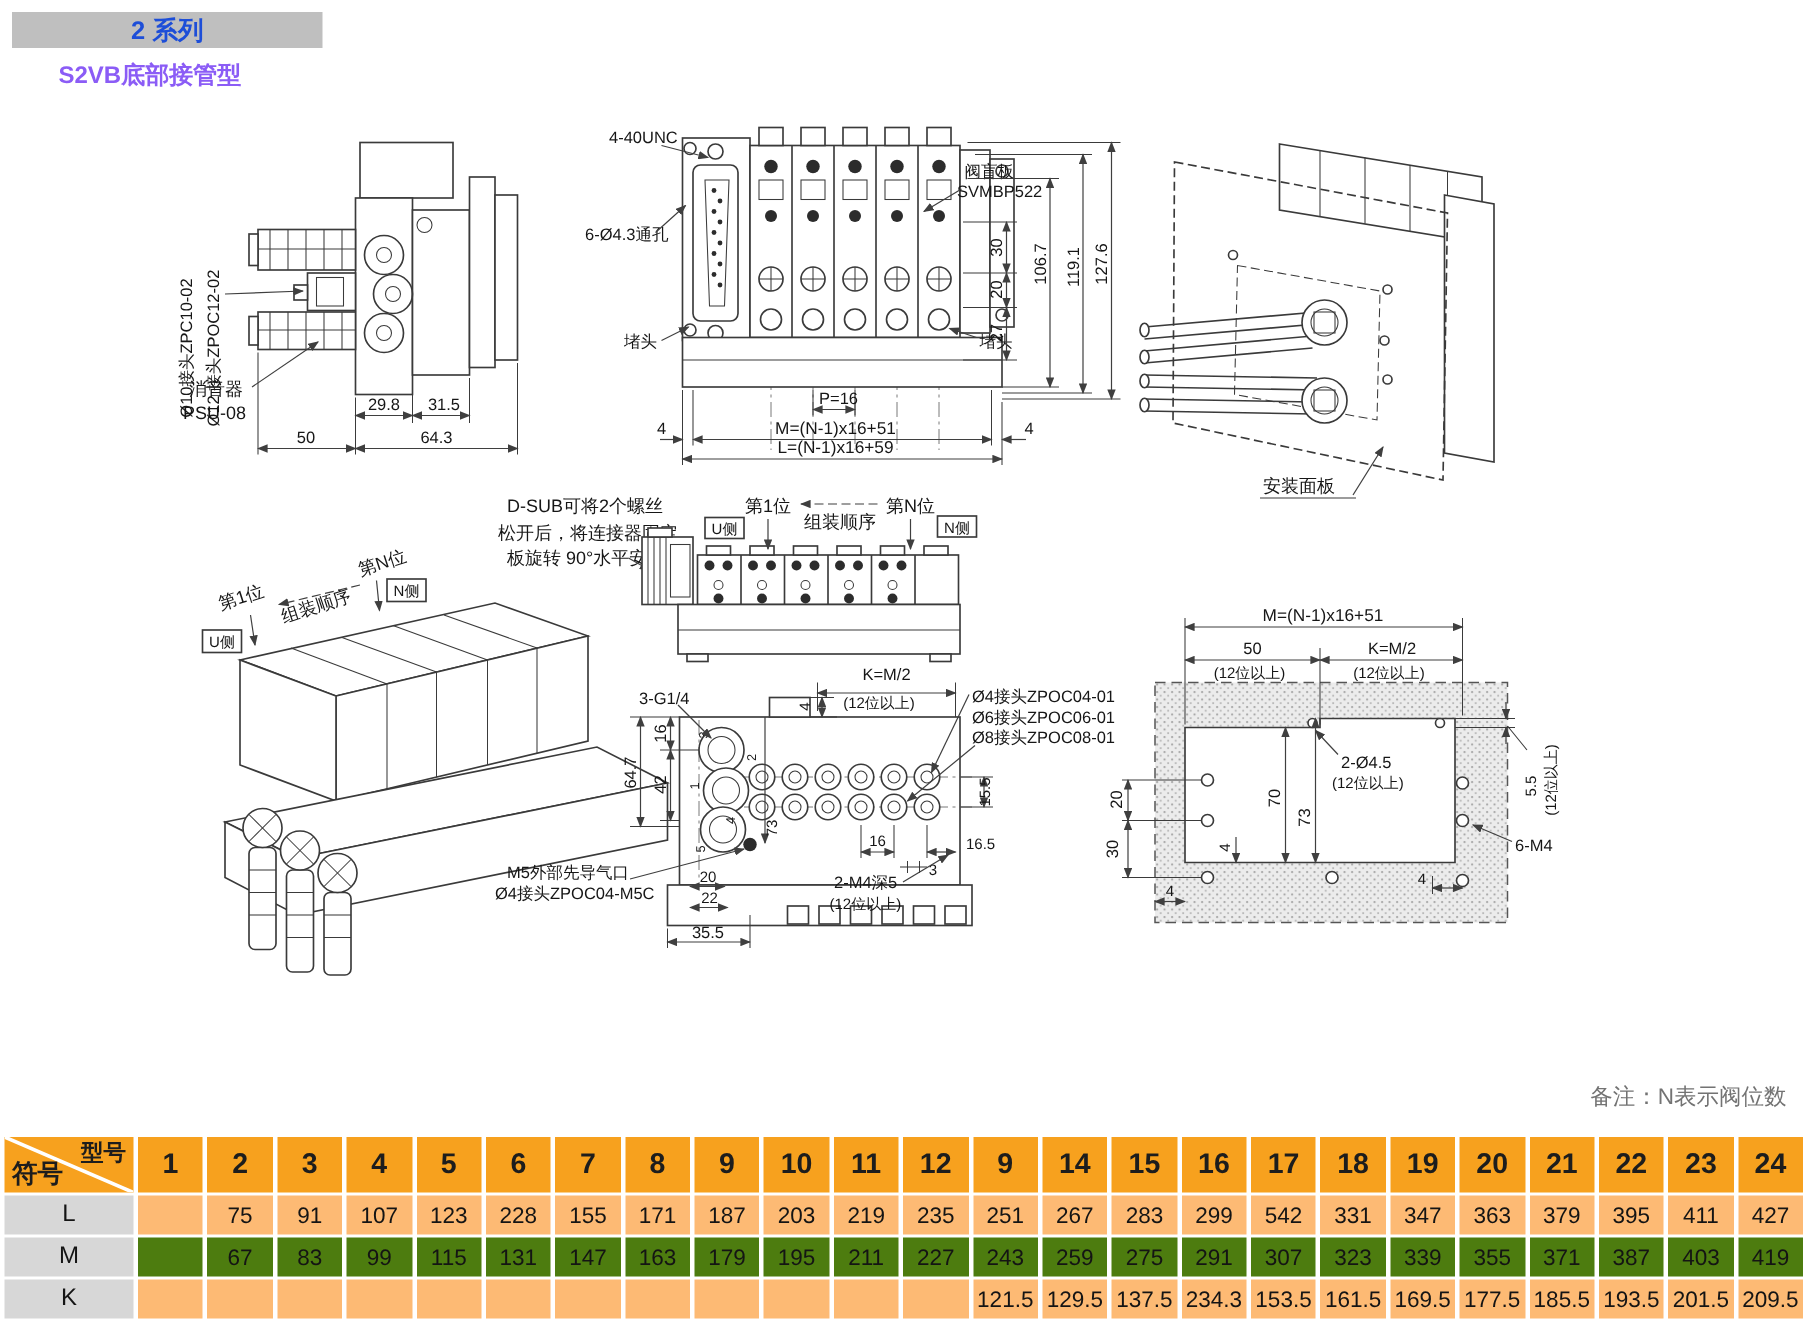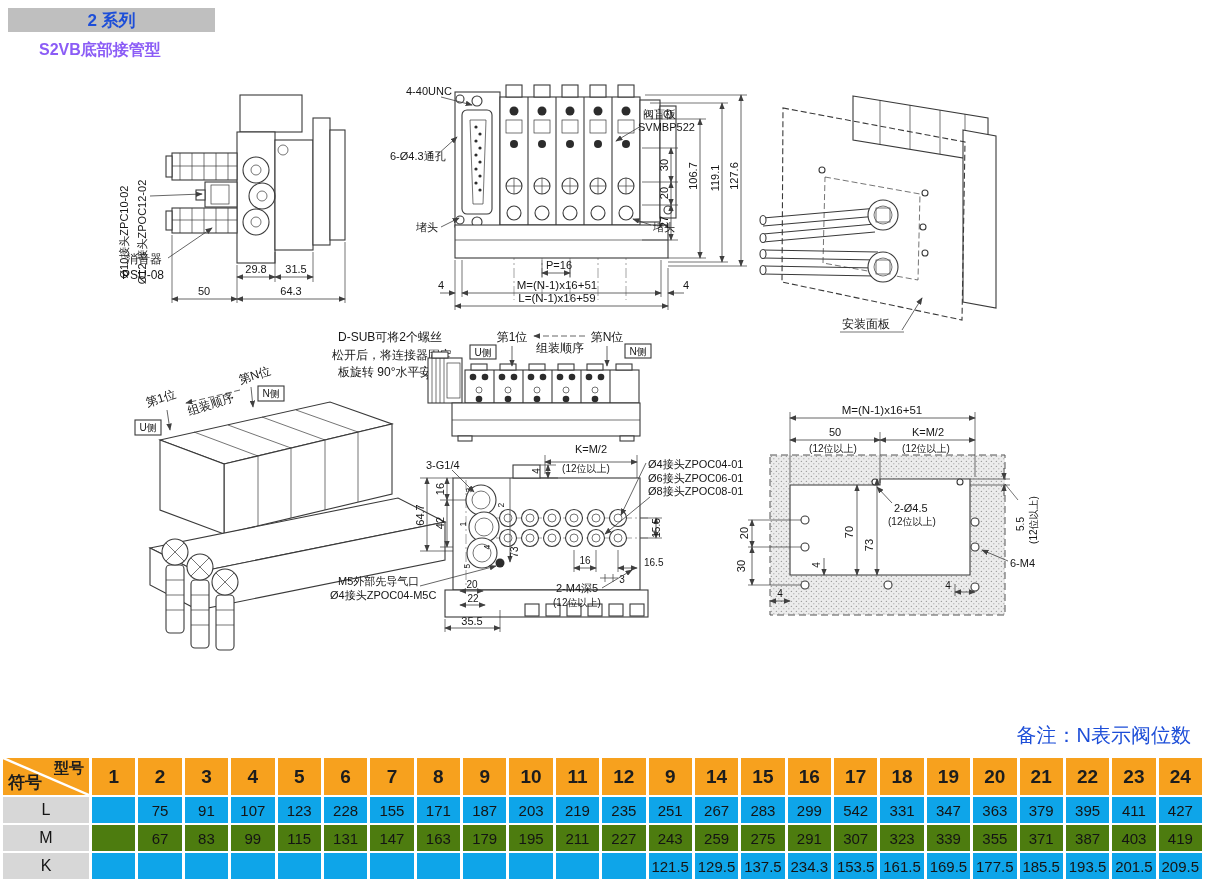--- a/index.html
+++ b/index.html
@@ -1,21 +1,21 @@
 <!DOCTYPE html>
 <html><head>
 <meta charset="utf-8">
 <style>
   html,body{margin:0;padding:0;background:#fff;}
   .page{position:relative;width:1205px;height:885px;background:#fff;overflow:hidden;
         font-family:"Liberation Sans","DejaVu Sans",sans-serif;color:#1a1a1a;}
   .series-bar{position:absolute;left:8px;top:8px;width:207px;height:24px;background:#bfbfbf;
         display:flex;align-items:center;justify-content:center;font-size:17px;font-weight:bold;color:#1d4ed8;}
   .subtitle{position:absolute;left:27px;top:40px;font-size:16px;font-weight:bold;color:#8b5cf6;margin-left:12px;}
-  .note{position:absolute;right:14px;top:722px;font-size:20px;color:#1d4ed8;}
+  .note{position:absolute;right:14px;top:722px;font-size:15px;color:#737373;}
   svg.draw{position:absolute;left:0;top:0;}
   svg.draw text{fill:#161616;font-family:"Liberation Sans","DejaVu Sans",sans-serif;}
   .ln{fill:none;stroke:#3a3a3a;stroke-width:1.1;}
   .lnt{fill:none;stroke:#3a3a3a;stroke-width:0.7;}
   .fw{fill:#ffffff;stroke:#3a3a3a;stroke-width:1.1;}
   .fd{fill:#2c2c2c;stroke:none;}
   .dim{fill:none;stroke:#3f3f3f;stroke-width:0.8;}
   .dima{marker-start:url(#as);marker-end:url(#ae);}
   .dsh{stroke-dasharray:6 3;}
   .cln{fill:none;stroke:#6a6a6a;stroke-width:0.6;stroke-dasharray:10 3 2 3;}
@@ -26,21 +26,21 @@
   table.dim-table{position:absolute;left:0;top:756px;width:1205px;table-layout:fixed;
         border-collapse:separate;border-spacing:3px 2px;background:#fff;}
   table.dim-table th,table.dim-table td{padding:0;text-align:center;overflow:hidden;}
   table.dim-table thead th{background:#f7a11e;height:37px;font-size:19px;font-weight:bold;color:#1d1d1d;}
   th.corner{position:relative;width:86px;}
   th.corner svg{position:absolute;left:0;top:0;width:100%;height:100%;}
   th.corner .ct{position:absolute;top:1px;right:5px;font-size:15px;}
   th.corner .cb{position:absolute;bottom:1px;left:5px;font-size:17px;}
   table.dim-table tbody th{width:86px;height:26px;font-size:16px;font-weight:normal;background:#d7d7d7;color:#141414;}
   table.dim-table tbody td{height:26px;font-size:15px;color:#141414;}
-  tr.gray td{background:#0ea5e9;}
+  tr.gray td{background:#fdba74;}
   tr.white td{background:#4d7c0f;}
 </style>
 </head>
 <body>
 
 <div class="page">
 
   <div class="series-bar">
     <span>2 系列</span>
   </div>

